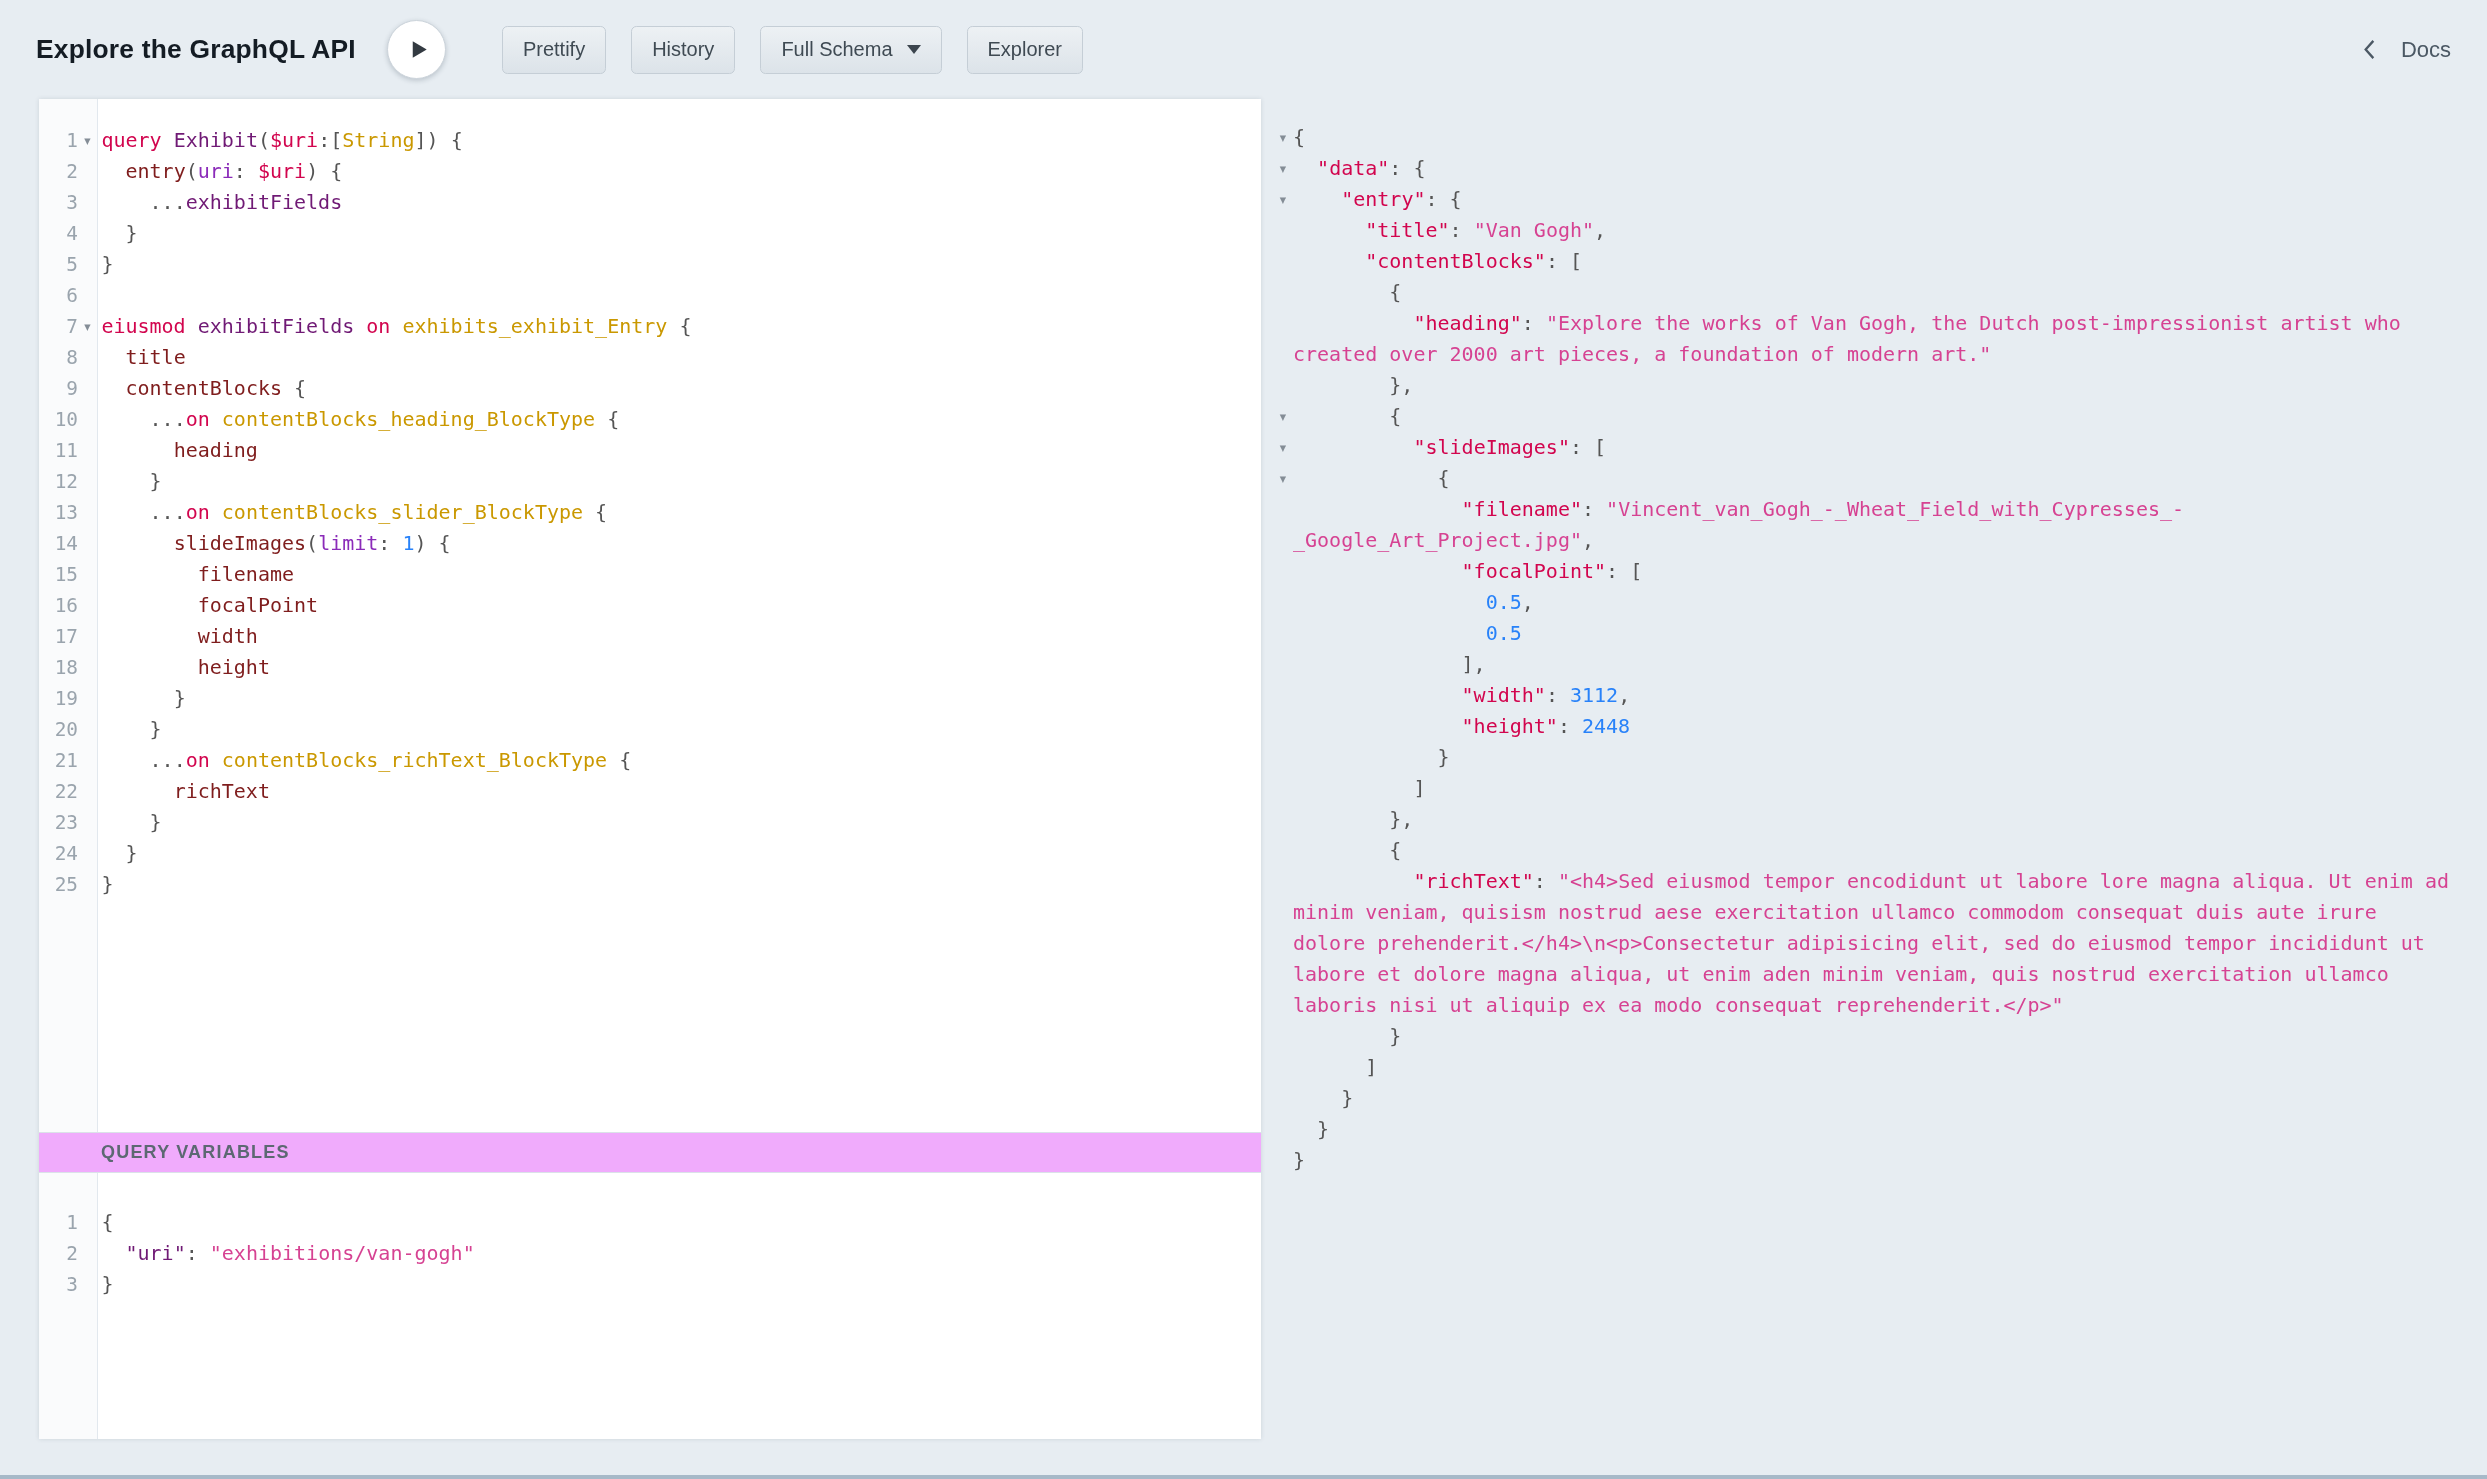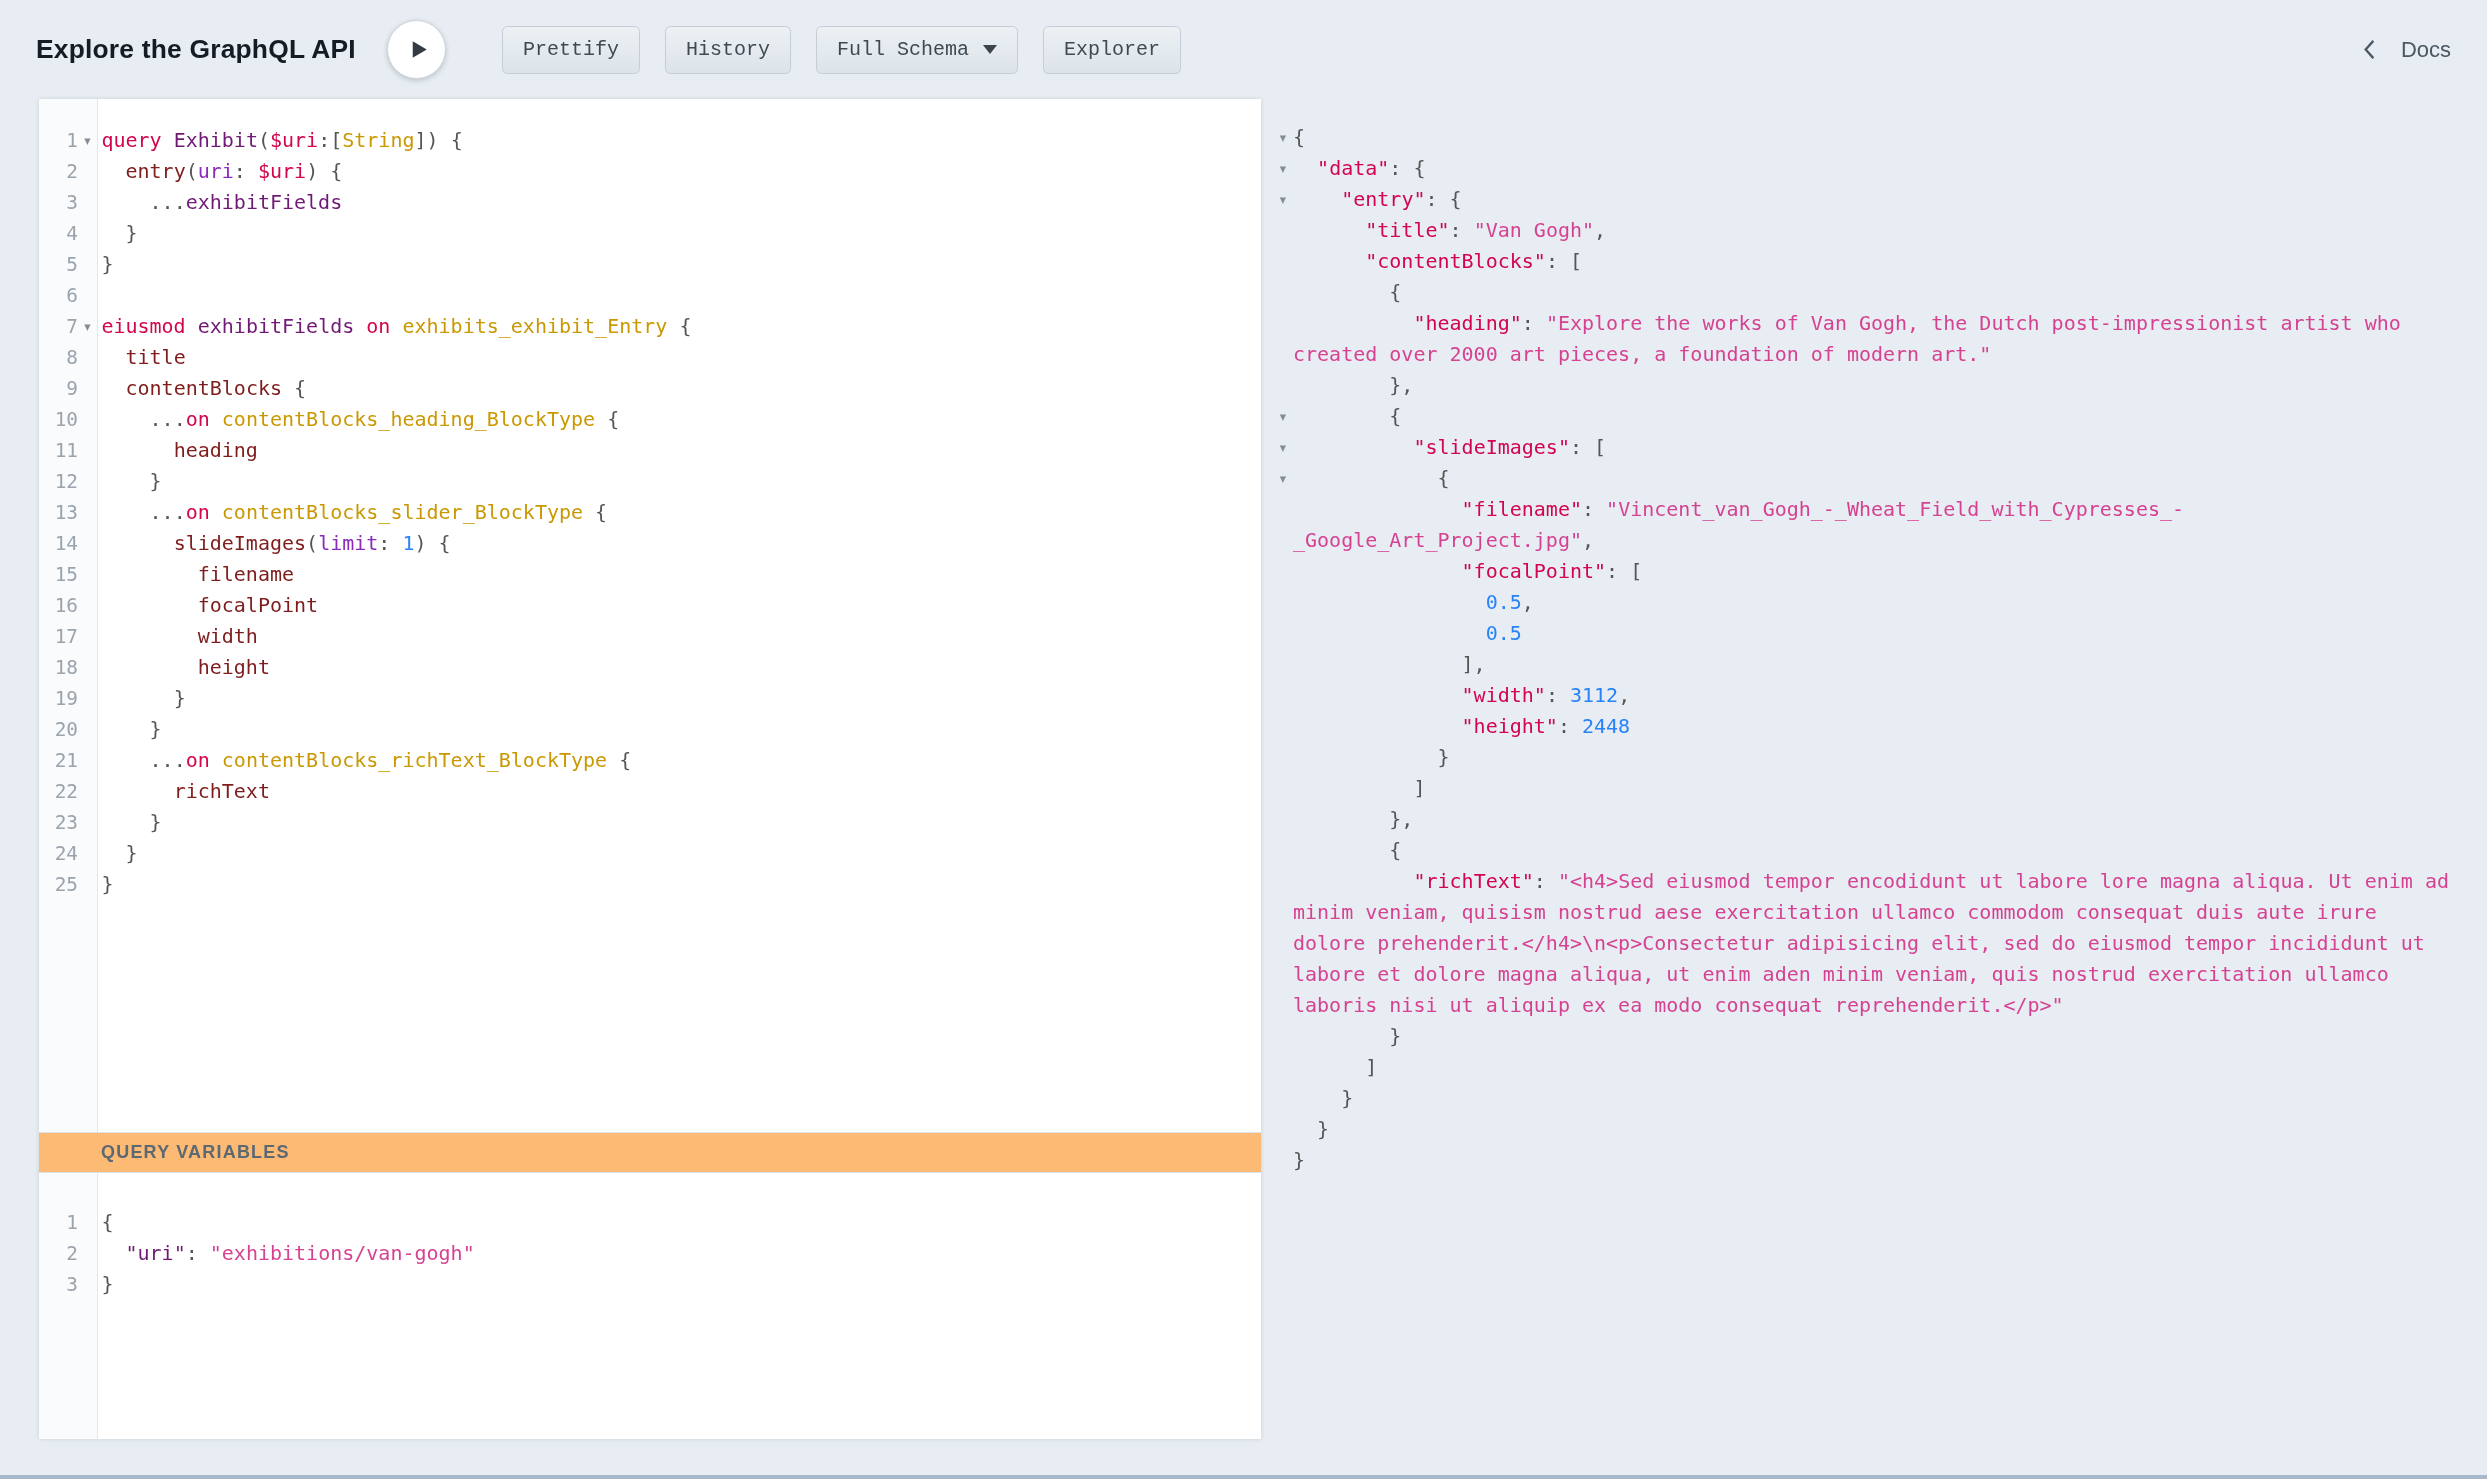--- a/index.html
+++ b/index.html
@@ -26,21 +26,21 @@
     box-shadow:0 1.6px 5.4px rgba(30,50,70,.22);
     display:flex; align-items:center; justify-content:center;
     cursor:pointer; flex:none;
   }
   .execute svg { margin-left:3.9px; }
   .toolbar { display:flex; align-items:center; gap:25px; margin-left:56px; }
   .tb-btn {
     height:48px; padding:0 20px; border-radius:5.4px;
     background:linear-gradient(#edf1f4,#dce3e9);
     border:0.8px solid #c5ced6;
-    color:#3f4a53; font-size:20px; font-family:Liberation Mono, monospace;
+    color:#3f4a53; font-size:20px; font-family:Liberation Sans, sans-serif;
     display:flex; align-items:center; cursor:pointer; white-space:nowrap;
   }
   .caret {
     width:0; height:0; margin-left:14px;
     border-left:7.8px solid transparent; border-right:7.8px solid transparent;
     border-top:9.3px solid #3c454e;
   }
   .docs {
     margin-left:auto; display:flex; align-items:center; gap:23px;
     color:#4b5864; font-size:22px; cursor:pointer; white-space:nowrap;
@@ -53,21 +53,21 @@
     display:flex; flex-direction:column;
   }
   .editor { position:relative; overflow:hidden; }
   .editor::before {
     content:""; position:absolute; left:0; top:0; bottom:0; width:58px;
     background:#fafbfc; border-right:0.8px solid #e2e8ee;
   }
   .editor.query { height:1033px; padding-top:26.4px; }
   .editor.vars  { flex:1; padding-top:34px; }
   .var-header {
-    height:41px; background:#fdba74;
+    height:41px; background:#f0abfc;
     border-top:0.8px solid #dbe2e9; border-bottom:0.8px solid #dbe2e9;
     display:flex; align-items:center; padding-left:62px;
     font-size:18px; font-weight:bold; color:#5c6872; letter-spacing:1.2px;
     cursor:pointer; flex:none;text-align:center;
   }
   .divider {
     position:absolute; left:1261px; top:99px; width:12.4px; height:1340px;
     cursor:col-resize;
   }
   .result-pane {

